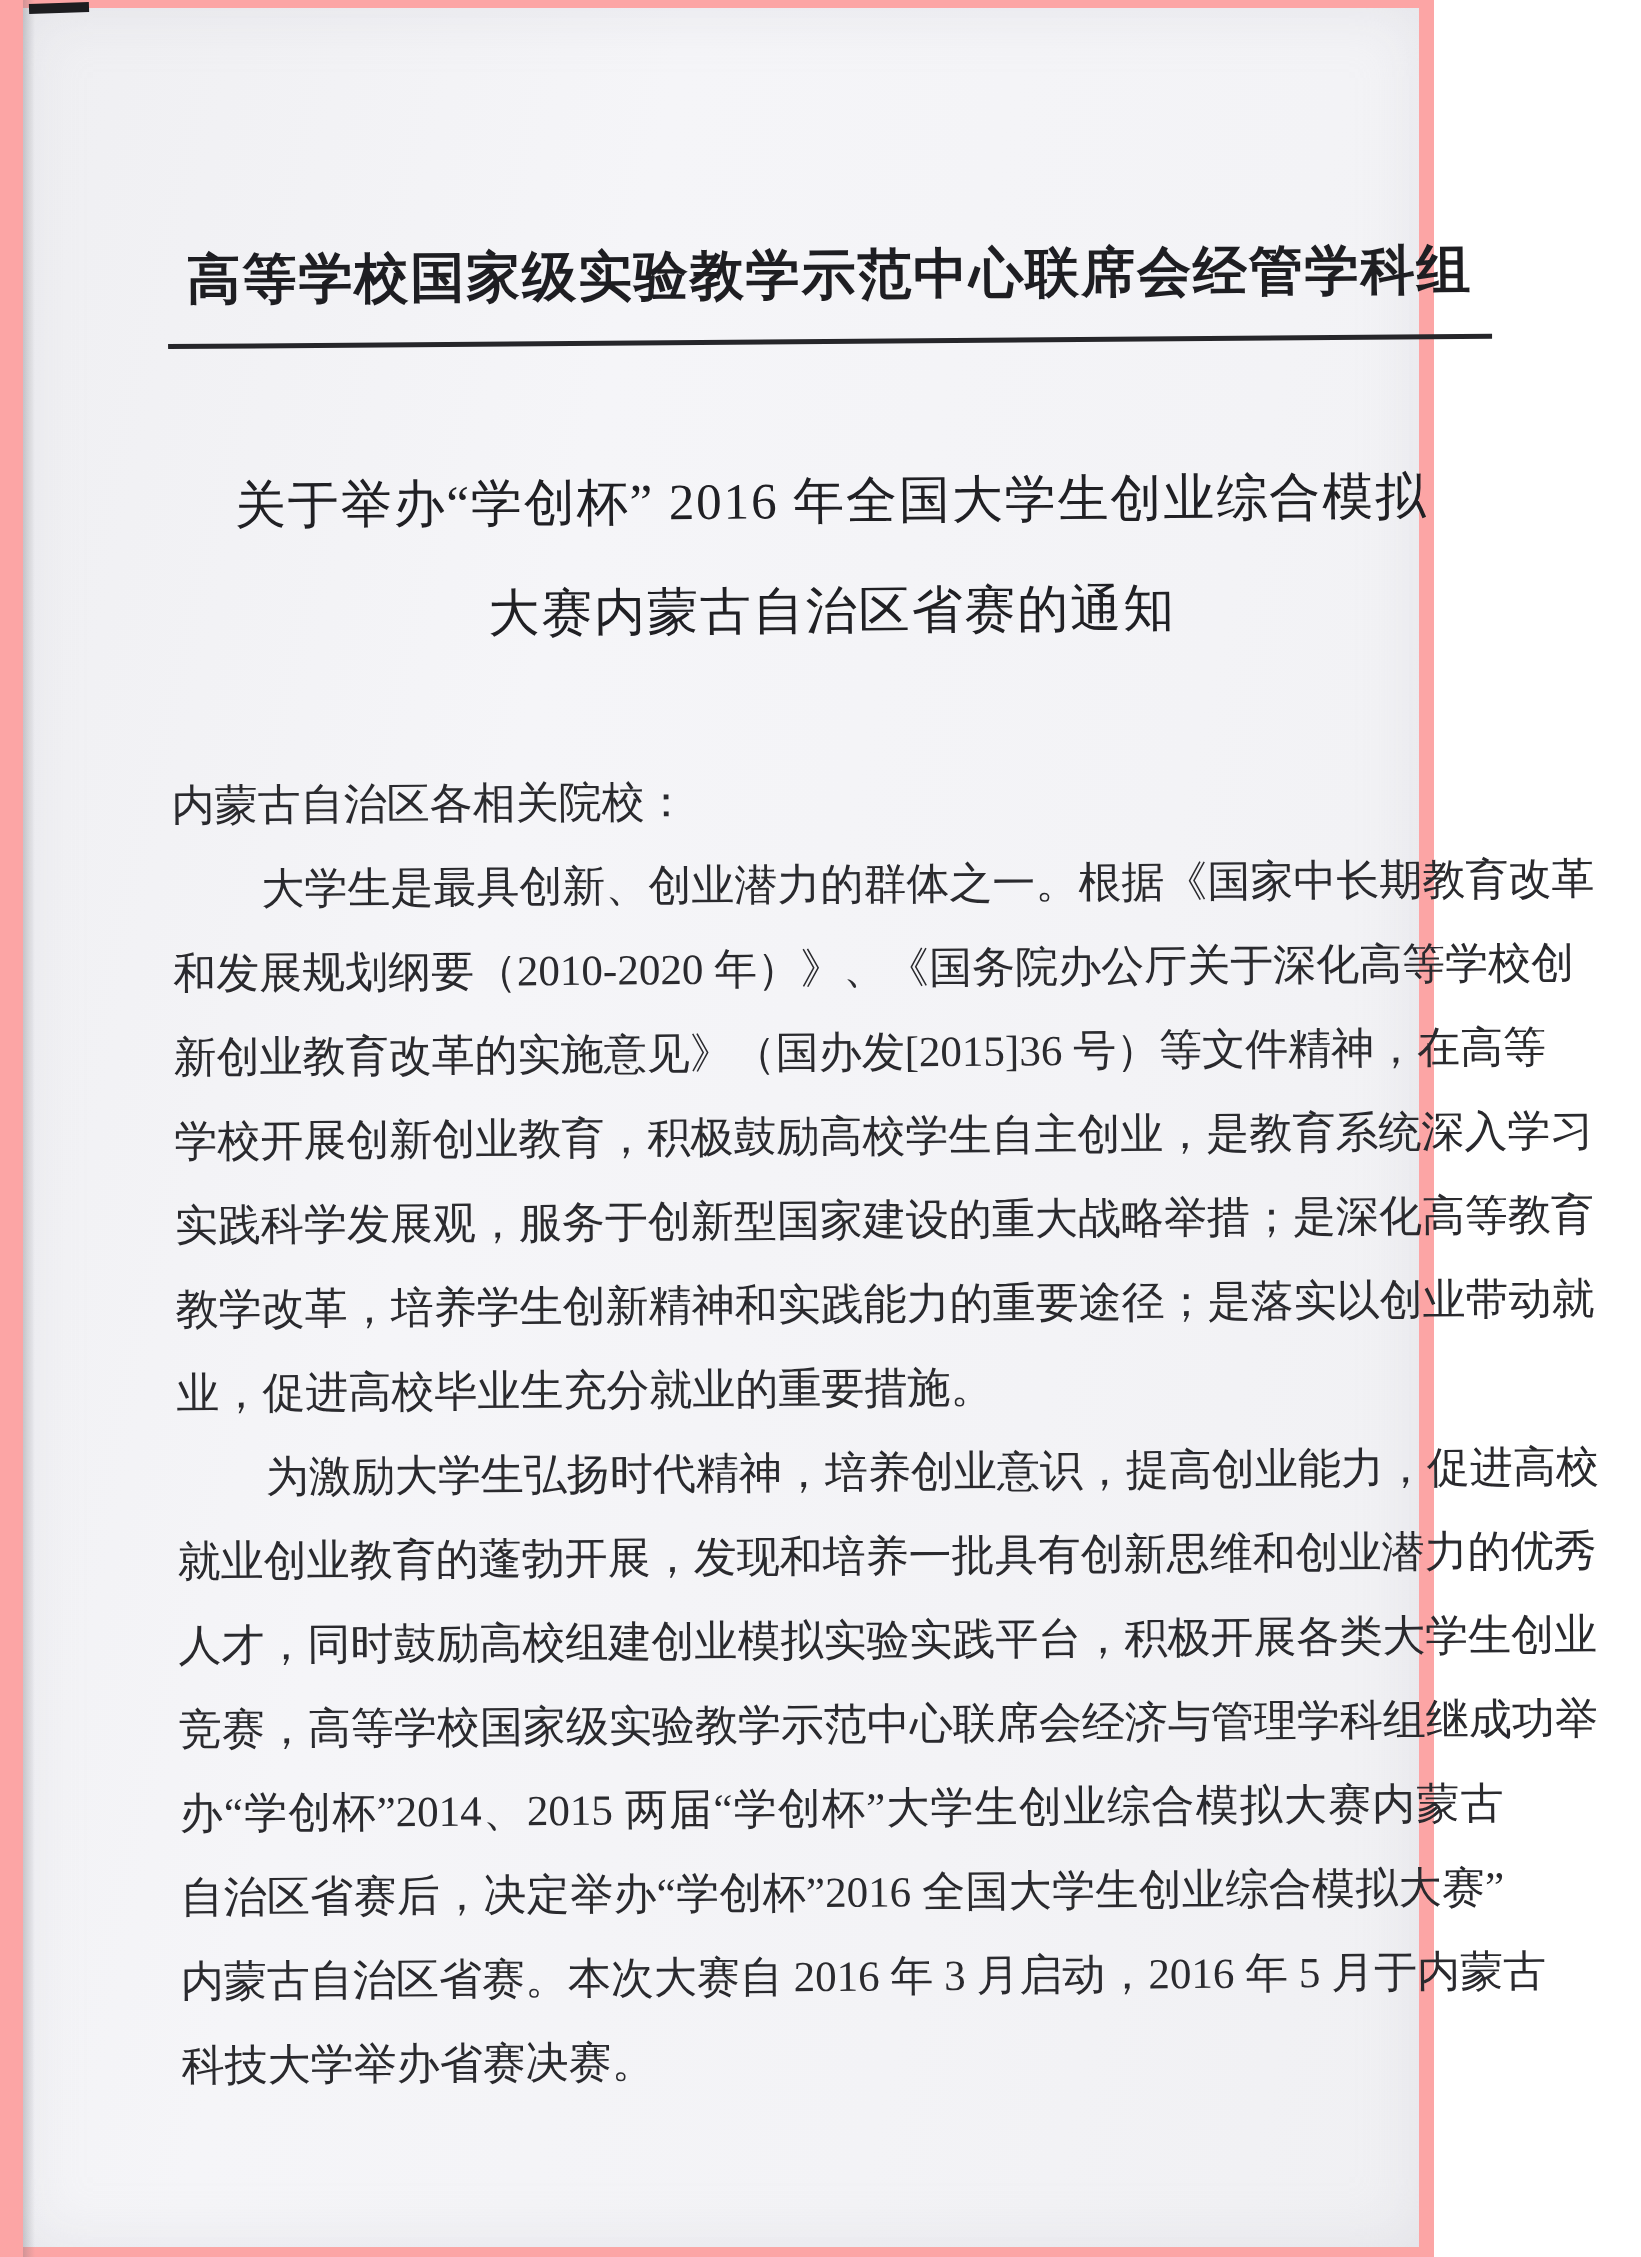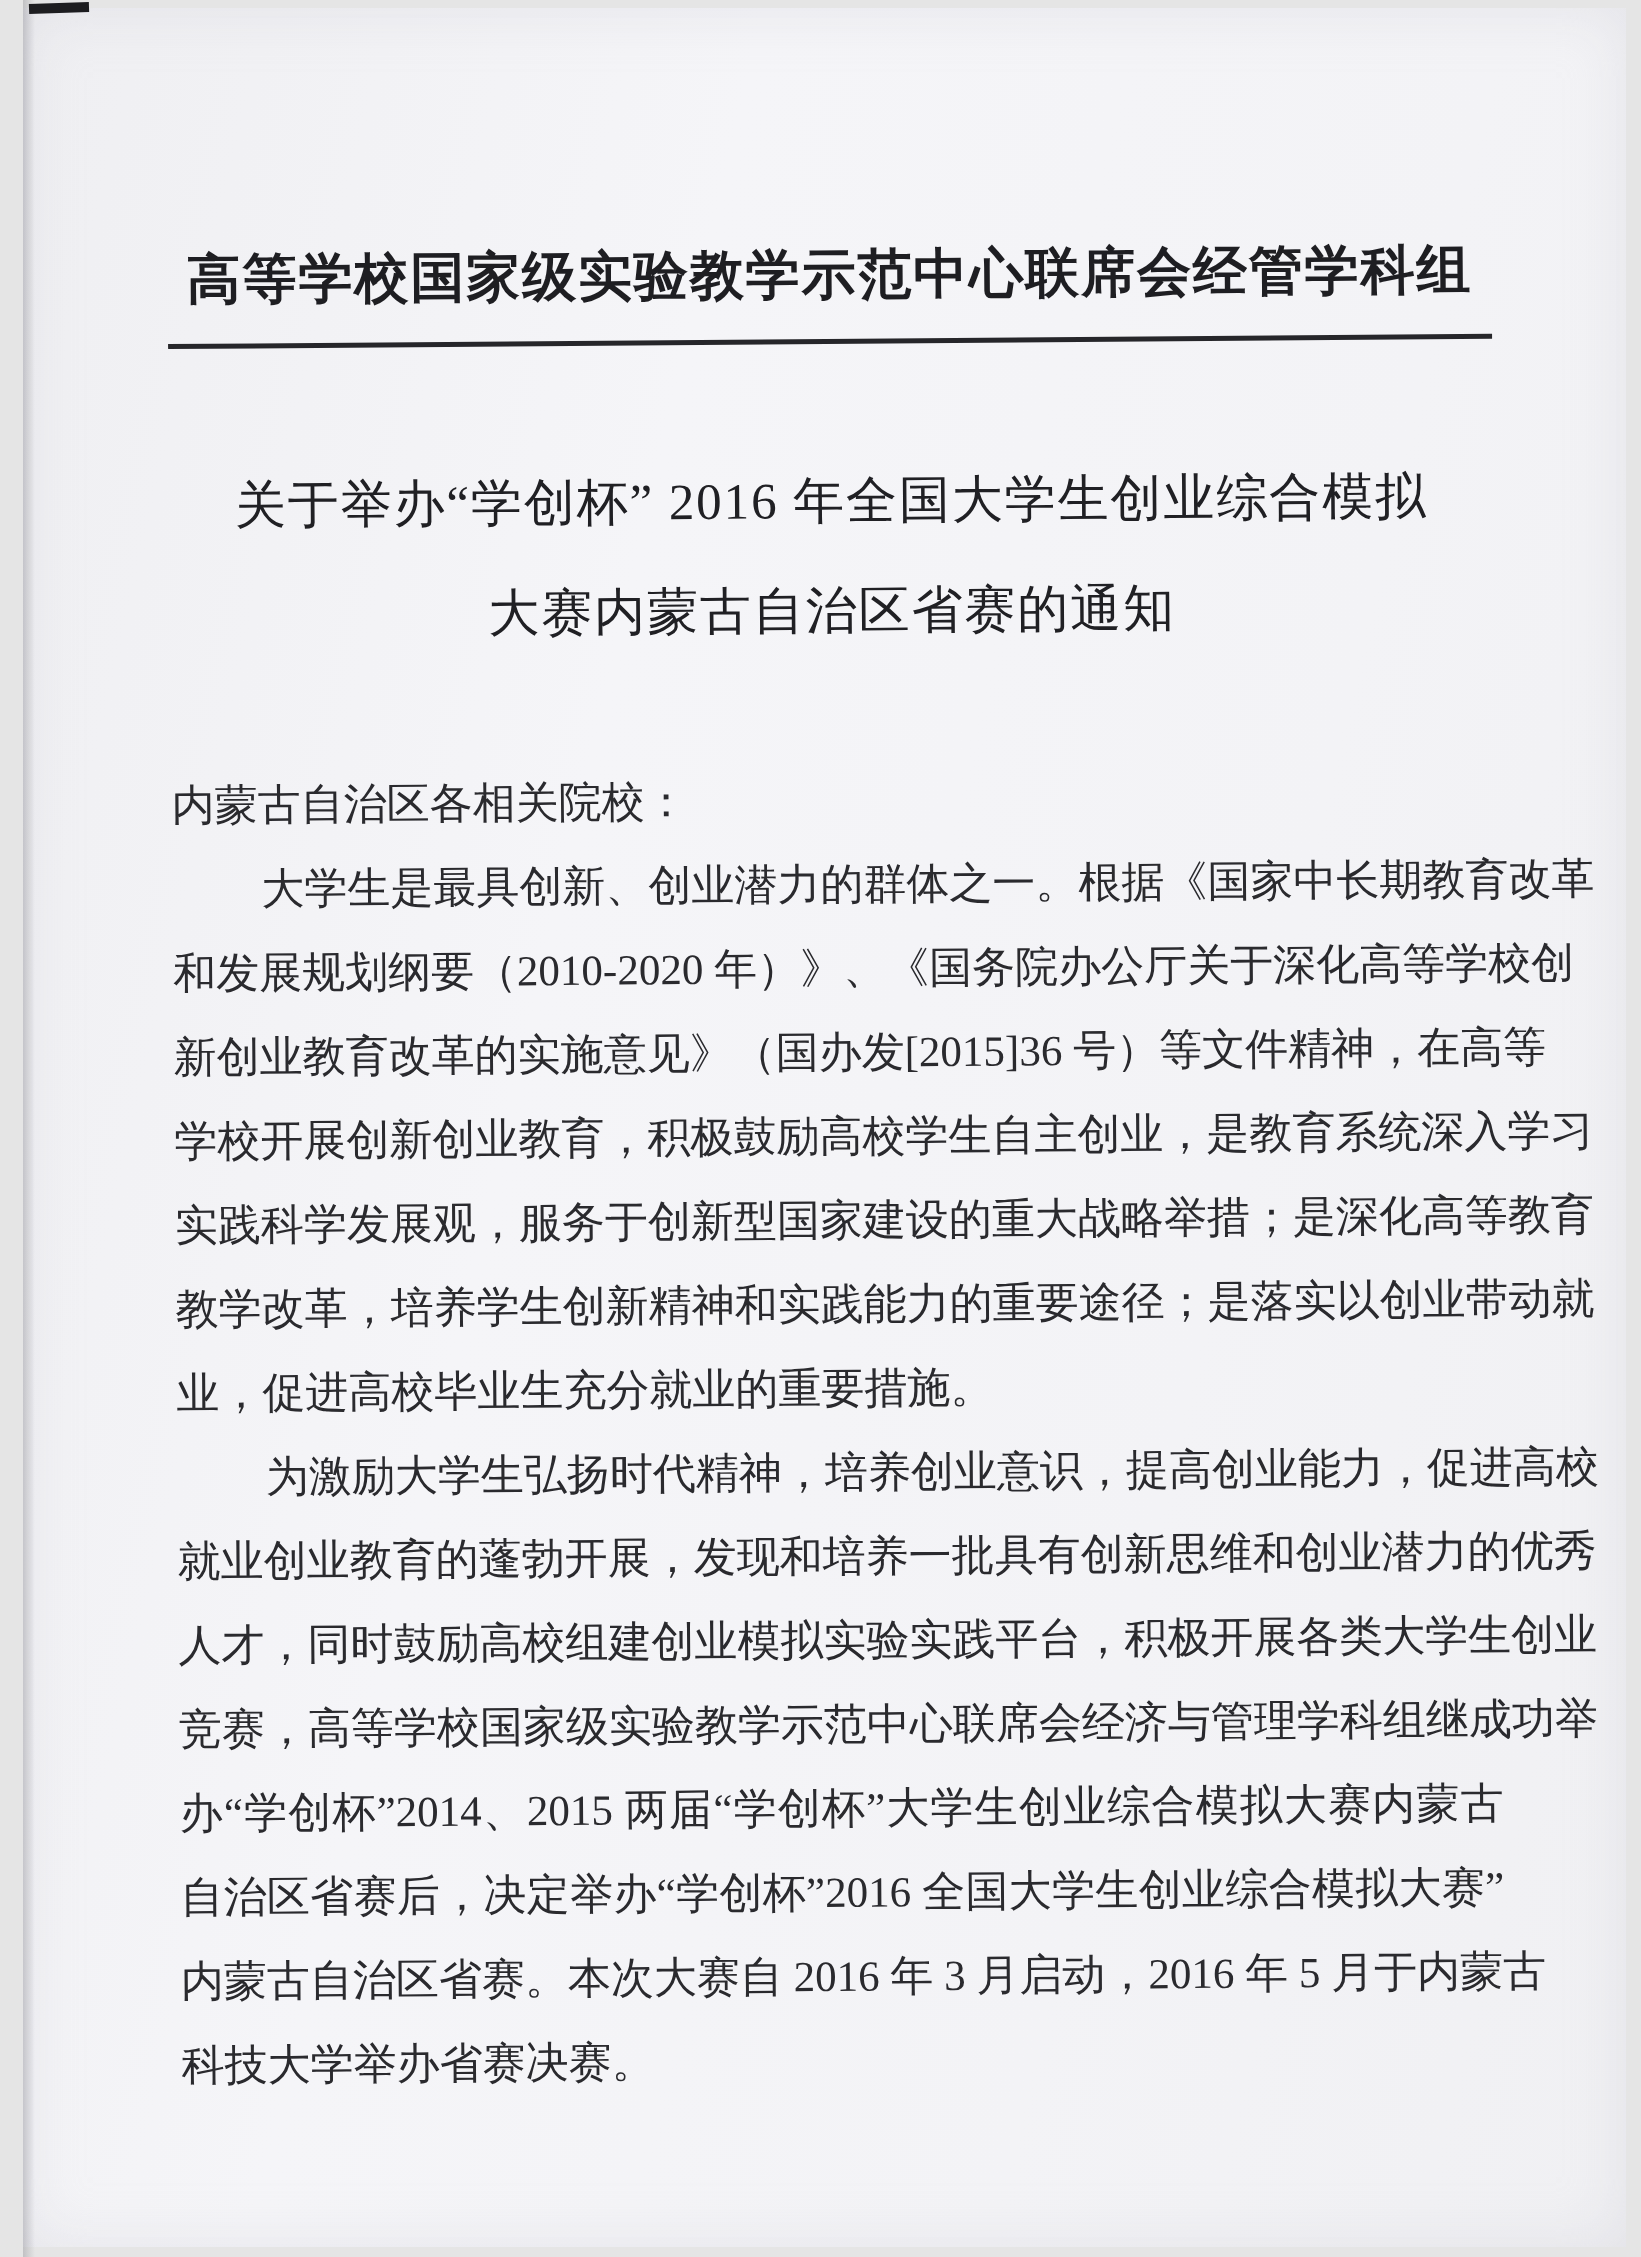--- a/index.html
+++ b/index.html
@@ -6,23 +6,23 @@
     margin: 0;
     padding: 0;
     background: #ffffff;
     width: 1641px;
     height: 2257px;
     overflow: hidden;
     font-family: "Liberation Serif", "DejaVu Serif", serif;
   }
   .scan-frame {
     position: relative;
-    width: 1641px;
+    width: 1434px;
     height: 2257px;
-    background: #e5e5e5;
+    background: #fca5a5;
   }
   
   .paper {
     position: absolute;
     left: 23px;
     top: 7.7px;
     right: 15.4px;
     bottom: 9.7px;
     background: linear-gradient(103deg, #efeff2 0%, #f5f5f8 35%, #f3f3f6 70%, #f0f0f3 100%);
     box-shadow: inset 0 0 58px rgba(200,200,208,0.35);

